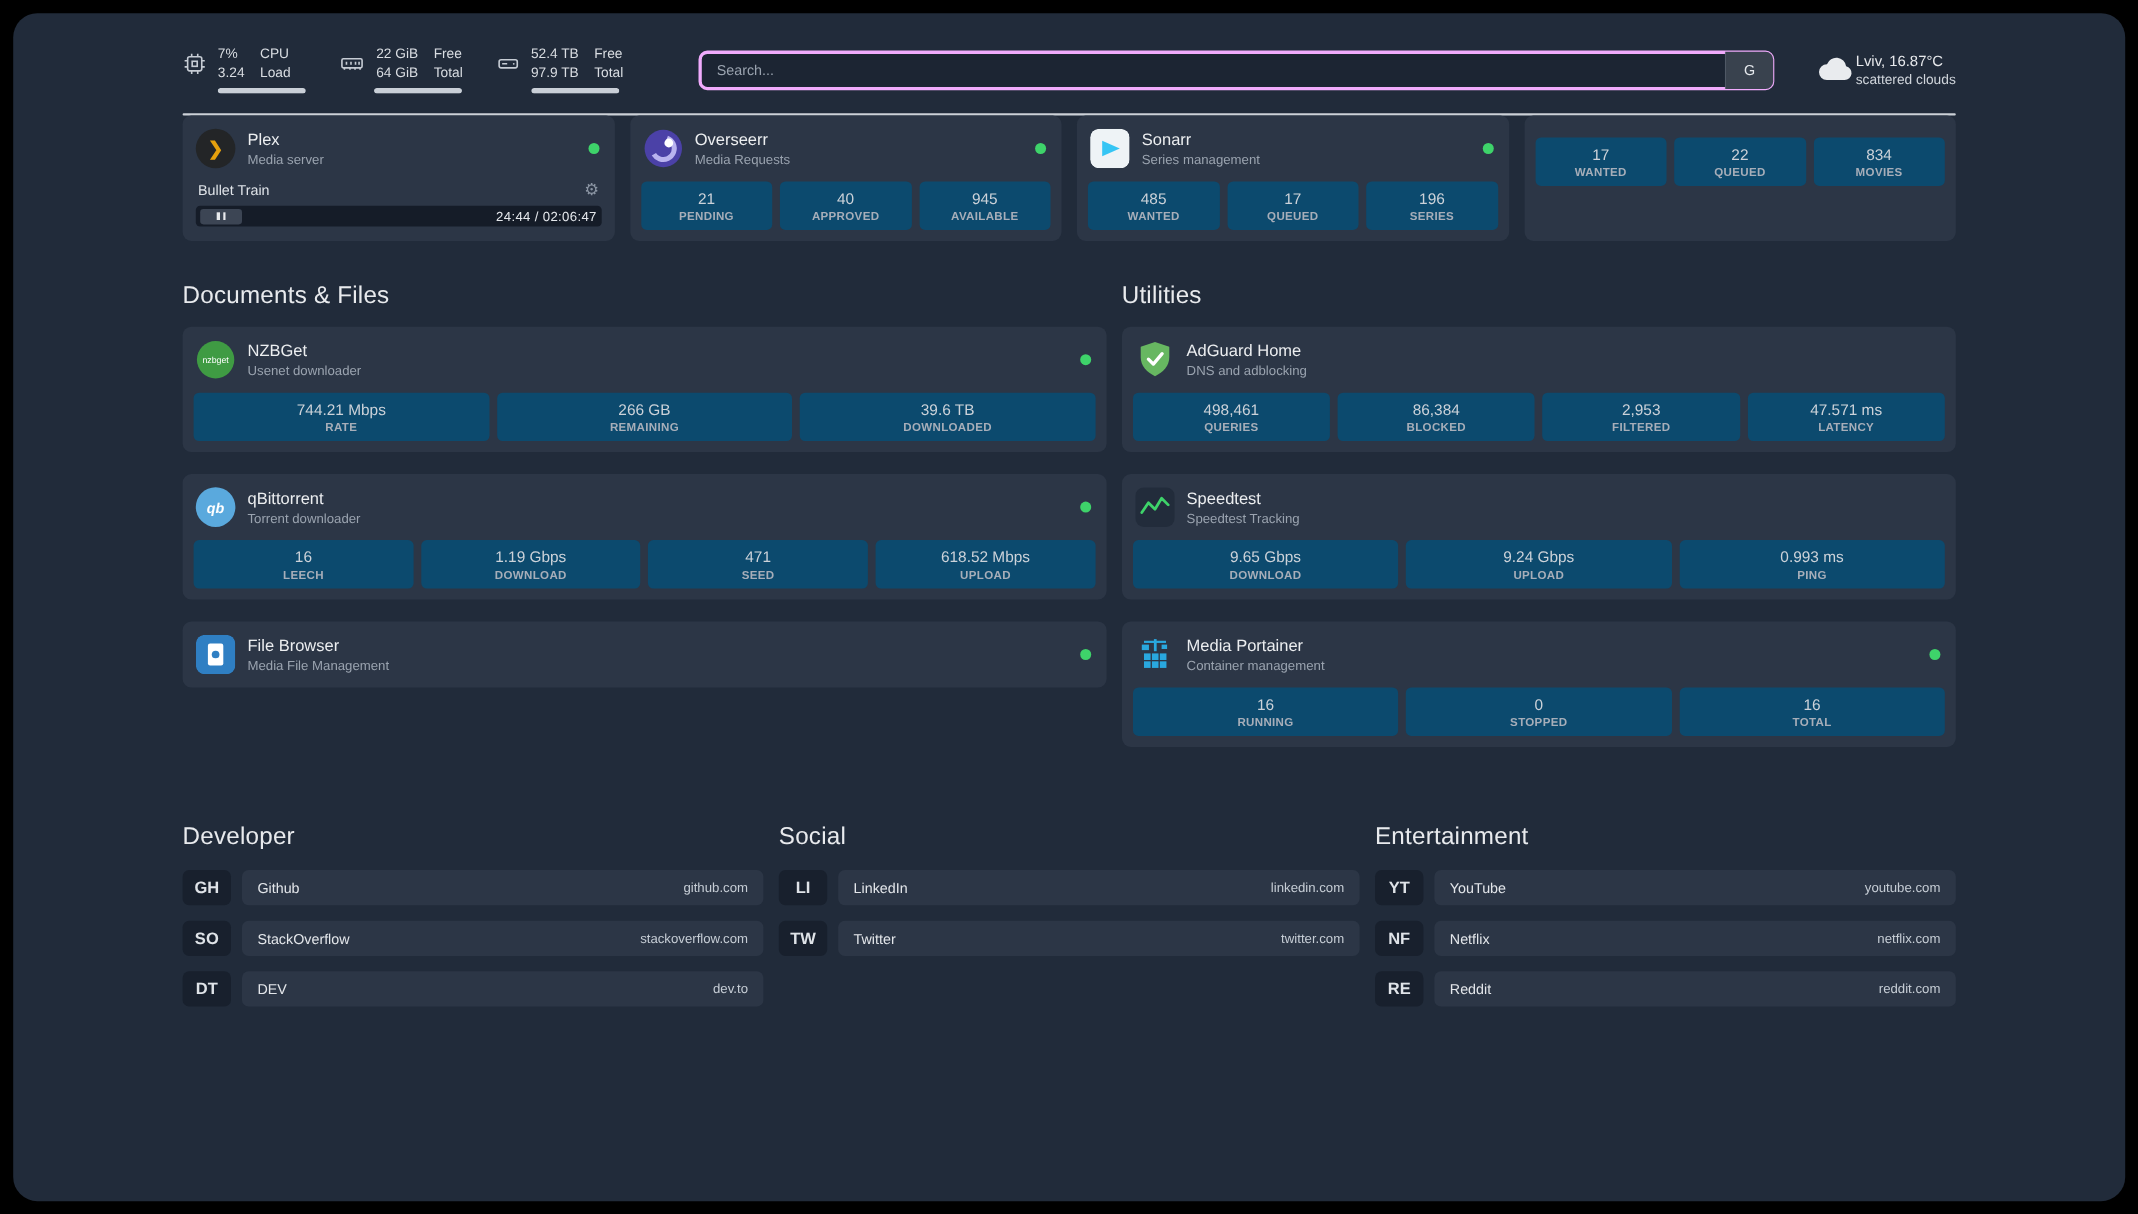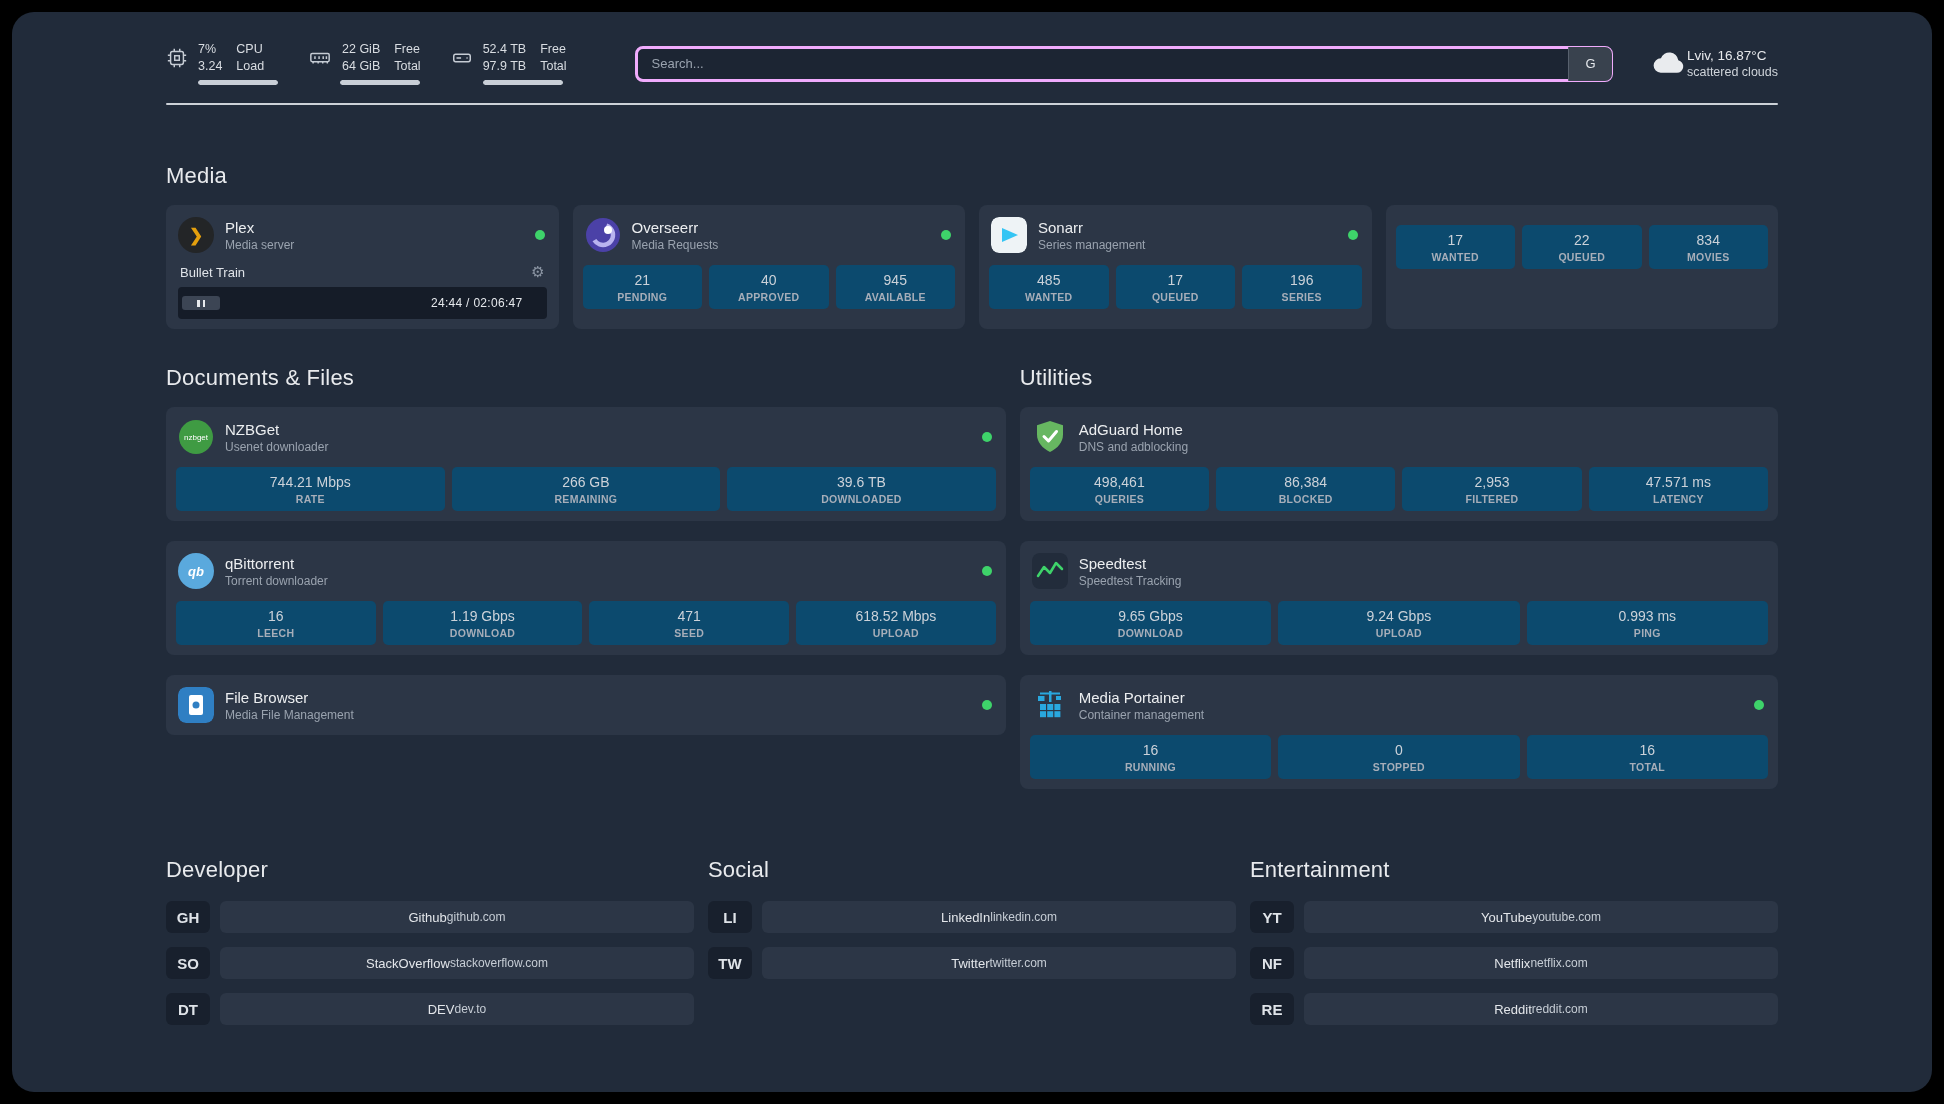--- a/index.html
+++ b/index.html
@@ -37,36 +37,36 @@
   .dot { margin-left:auto; width:10px; height:10px; border-radius:50%; background:#3ed36a; flex:0 0 10px; }
   .stats { display:flex; gap:7px; margin-top:10px; }
   .stat { flex:1; background:#0c4a6e; border-radius:5px; text-align:center; padding:7px 4px 6px 4px; }
   .stat-value { font-size:14px; color:#ccd2d9; }
   .stat-label { font-size:10.5px; font-weight:700; letter-spacing:.3px; color:#a7aeb9; margin-top:3px; }
 
   
   .np { margin-top:8px; padding:0 2px; }
   .np-row { display:flex; align-items:center; justify-content:space-between; font-size:13px; color:#dfe3e8; padding:0 2px 6px 2px; }
   .gear { color:#8b95a3; font-size:15px; cursor:pointer; }
-  .np-bar { height:32px; background:#151c28; border-radius:4px; display:flex; align-items:center; padding:0 24px 0 4px; }
+  .np-bar { height:19px; background:#151c28; border-radius:4px; display:flex; align-items:center; padding:0 4px 0 4px; }
   .pause-pill { width:38px; height:14px; background:#3c4554; border-radius:3px; display:flex; align-items:center; justify-content:center; gap:3px; cursor:pointer; }
   .pause-pill i { display:block; width:2.5px; height:7px; background:#e8eaed; }
   .np-time { margin-left:auto; font-size:12px; color:#e5e8ec; letter-spacing:.3px; }
 
   
   .two-col { display:grid; grid-template-columns:845fr 763fr; gap:14px; margin-top:36px; }
   .col h2.sec { margin-bottom:16px; }
   .col .card { margin-bottom:20px; }
 
   
   .bm-zone { display:grid; grid-template-columns:repeat(3,1fr); gap:14px; margin-top:48px; }
   .bm-zone h2.sec { margin-bottom:18px; }
   .bm-row { display:flex; gap:10px; margin-bottom:14px; height:32px; cursor:pointer; }
   .bm-abbr { width:44px; flex:0 0 44px; background:#18202d; border-radius:6px; display:flex; align-items:center; justify-content:center; font-size:15px; font-weight:600; color:#dfe3e8; }
-  .bm-bar { flex:1; background:#2c3646; border-radius:6px; display:flex; align-items:center; justify-content:center; padding:0 14px; }
+  .bm-bar { flex:1; background:#2c3646; border-radius:6px; display:flex; align-items:center; justify-content:space-between; padding:0 14px; }
   .bm-name { font-size:13px; color:#e3e6ea; }
   .bm-url { font-size:12px; color:#c6cdd5; }
 
   
   .plex-chev { color:#e5a00d; font-weight:700; font-size:17px; line-height:1; }
   .qb-txt { color:#fff; font-weight:600; font-size:13px;font-style:italic; }
 </style>
 </head>
 <body>
 
@@ -150,21 +150,20 @@
       </span>
       <div class="wtxt">
         <div>Lviv, 16.87°C</div>
         <div>scattered clouds</div>
       </div>
     </div>
   </div>
 
   <div class="divider"></div>
 
-  <h2 class="sec media-title">Media</h2>
 
   <div class="media-grid">
 
     <div class="card">
       <div class="card-head">
         <span class="svc-icon" style="background:#232527;">
             <span class="plex-chev">❯</span>
           </span>
         <div>
           <div class="svc-name">Plex</div>

